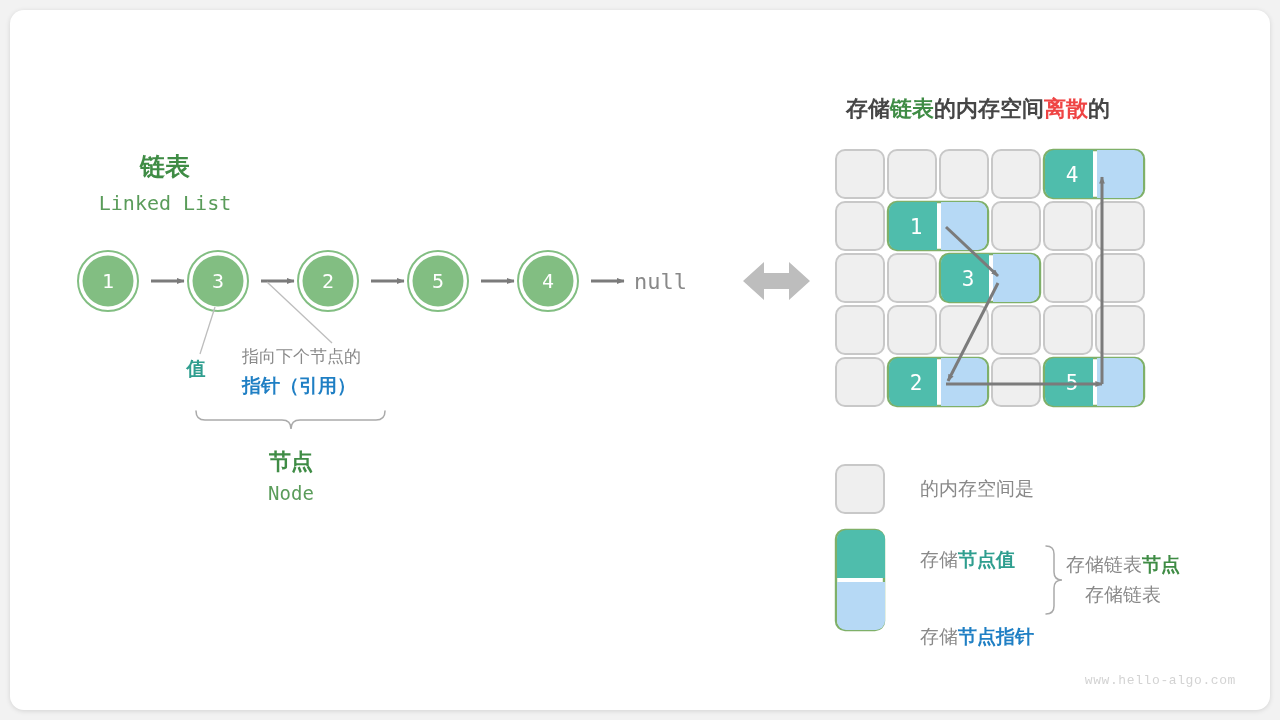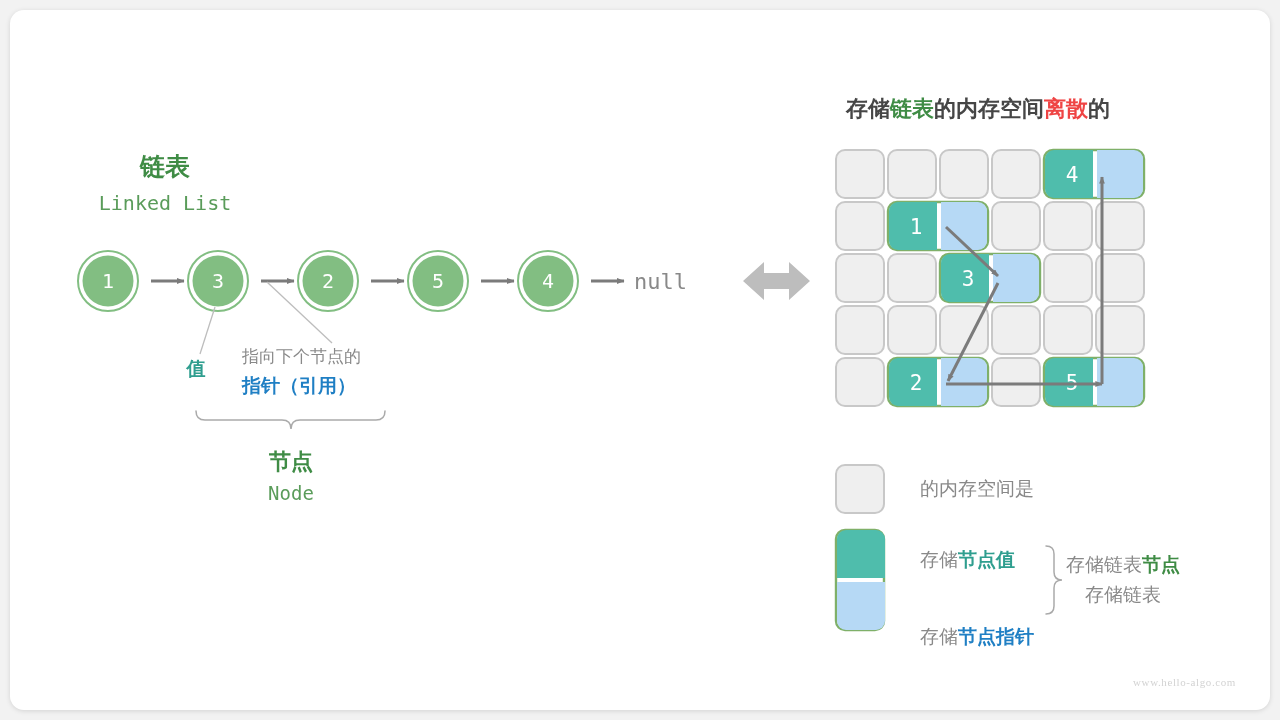--- a/index.html
+++ b/index.html
@@ -27,23 +27,23 @@
   .t-dark-bold    { fill: #464646; font-weight: bold; }
   .t-gray         { fill: #898989; }
   .t-teal-bold    { fill: #2f9e8f; font-weight: bold; }
   .t-blue-bold    { fill: #1f7fc4; font-weight: bold; }
   .t-green        { fill: #5a9c5a; }
   .mono           { font-family: "DejaVu Sans Mono", "Liberation Mono", monospace; }
 
   #watermark {
     right: 34px; bottom: 22px;
     color: #d3d3d3;
-    font-size: 11px;
+    font-size: 13px;
     letter-spacing: 0.6px;
-    font-family: Liberation Serif, serif;
+    font-family: Liberation Mono, monospace;
   }
 </style>
 </head>
 <body>
 
 <div id="card">
 
   <svg class="abs" style="left:0; top:0;" width="1260" height="700" viewBox="0 0 1260 700" xmlns="http://www.w3.org/2000/svg">
     <defs>
       <marker id="arrowGray" markerWidth="9" markerHeight="9" refX="7.4" refY="3.2" orient="auto" markerUnits="userSpaceOnUse">

